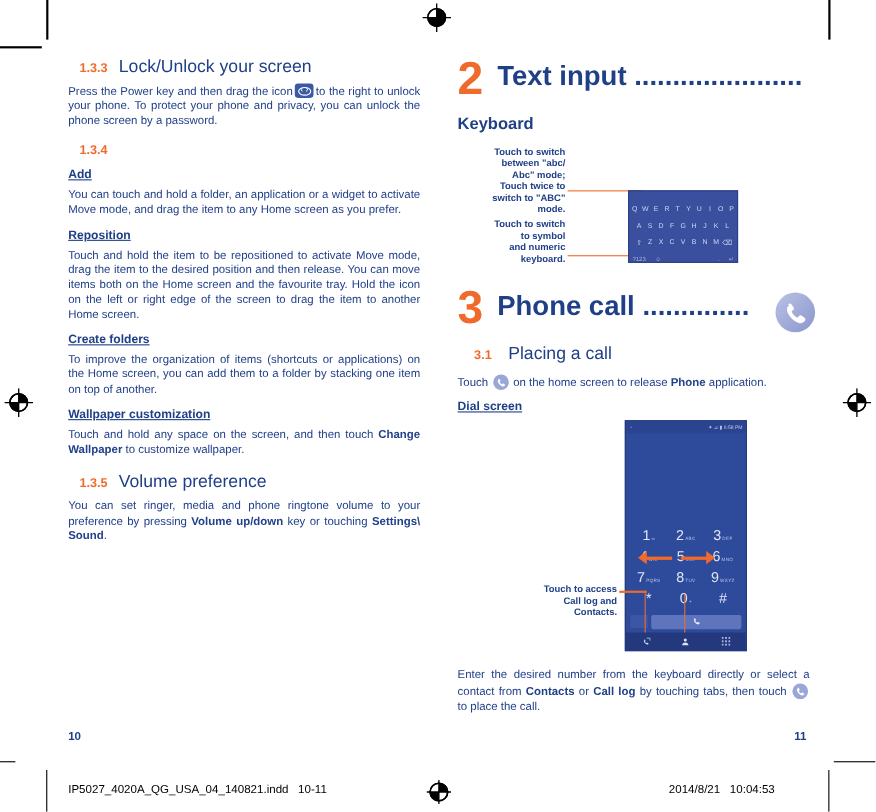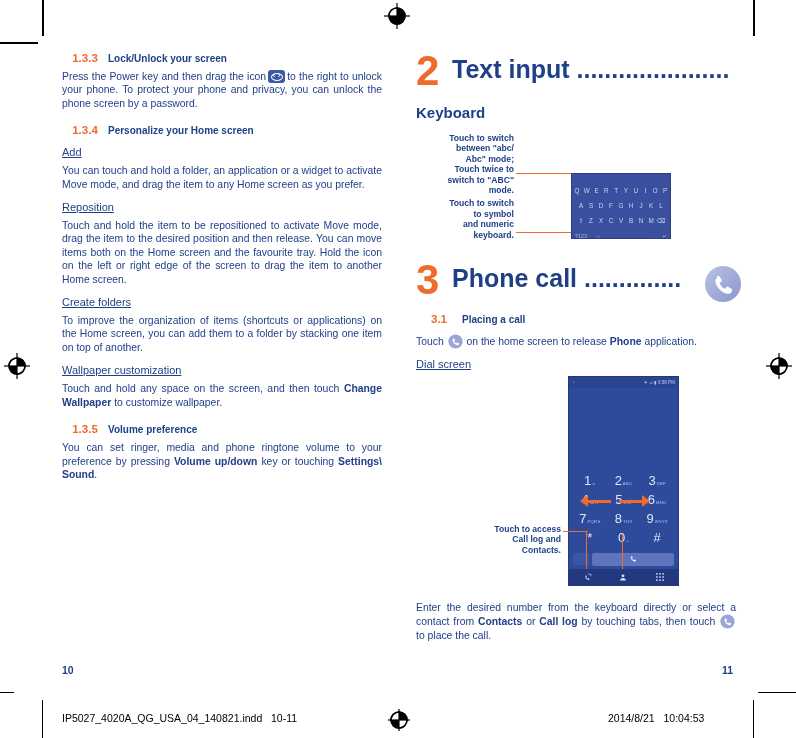--- a/index.html
+++ b/index.html
@@ -19,23 +19,23 @@
   .reg svg{display:block;}
 
   
   .col{position:absolute;top:52px;width:320px;}
   .col-left{left:62px;}
   .col-right{left:416px;}
 
   
   .h2row{display:flex;align-items:baseline;margin:0 0 6px 0;text-align:center;}
   .h2num{color:#ef6a2b;font-weight:bold;font-size:11.5px;width:46px;flex:0 0 46px;letter-spacing:0px;}
-  .h2txt{color:#1f3f87;font-weight:bold;font-size:10px;}
-
-  .sub{font-weight:normal;font-size:11px;color:#1f3f87;text-decoration:underline;margin:10px 0 6px 0;}
+  .h2txt{color:#1f3f87;font-weight:normal;font-size:16px;}
+
+  .sub{font-weight:bold;font-size:11px;color:#1f3f87;text-decoration:underline;margin:10px 0 6px 0;}
 
   p.body{
     font-size:10.4px;line-height:13.4px;text-align:justify;
     color:#22418a;margin:0 0 9px 0;
   }
   p.body b{font-weight:bold;}
   .tight{margin-bottom:4px;}
 
   
   .inline-ico{
@@ -163,21 +163,20 @@
 
     <div class="h2row">
       <div class="h2num">1.3.3</div>
       <div class="h2txt">Lock/Unlock your screen</div>
     </div>
 
     <p class="body"><span>Press the Power key and then drag the icon</span><span class="inline-ico"></span><span>to the right to unlock your phone.  To protect your phone and privacy, you can unlock the phone screen by a password.</span></p>
 
     <div class="h2row" style="margin-top:14px;">
       <div class="h2num">1.3.4</div>
-      <div class="h2txt">Personalize your Home screen</div>
     </div>
 
     <div class="sub">Add</div>
     <p class="body">You can touch and hold a folder, an application or a widget to activate Move mode, and drag the item to any Home screen as you prefer.</p>
 
     <div class="sub">Reposition</div>
     <p class="body">Touch and hold the item to be repositioned to activate Move mode, drag the item to the desired position and then release. You can move items both on the Home screen and the favourite tray. Hold the icon on the left or right edge of the screen to drag the item to another Home screen.</p>
 
     <div class="sub">Create folders</div>
     <p class="body">To improve the organization of items (shortcuts or applications) on the Home screen, you can add them to a folder by stacking one item on top of another.</p>

